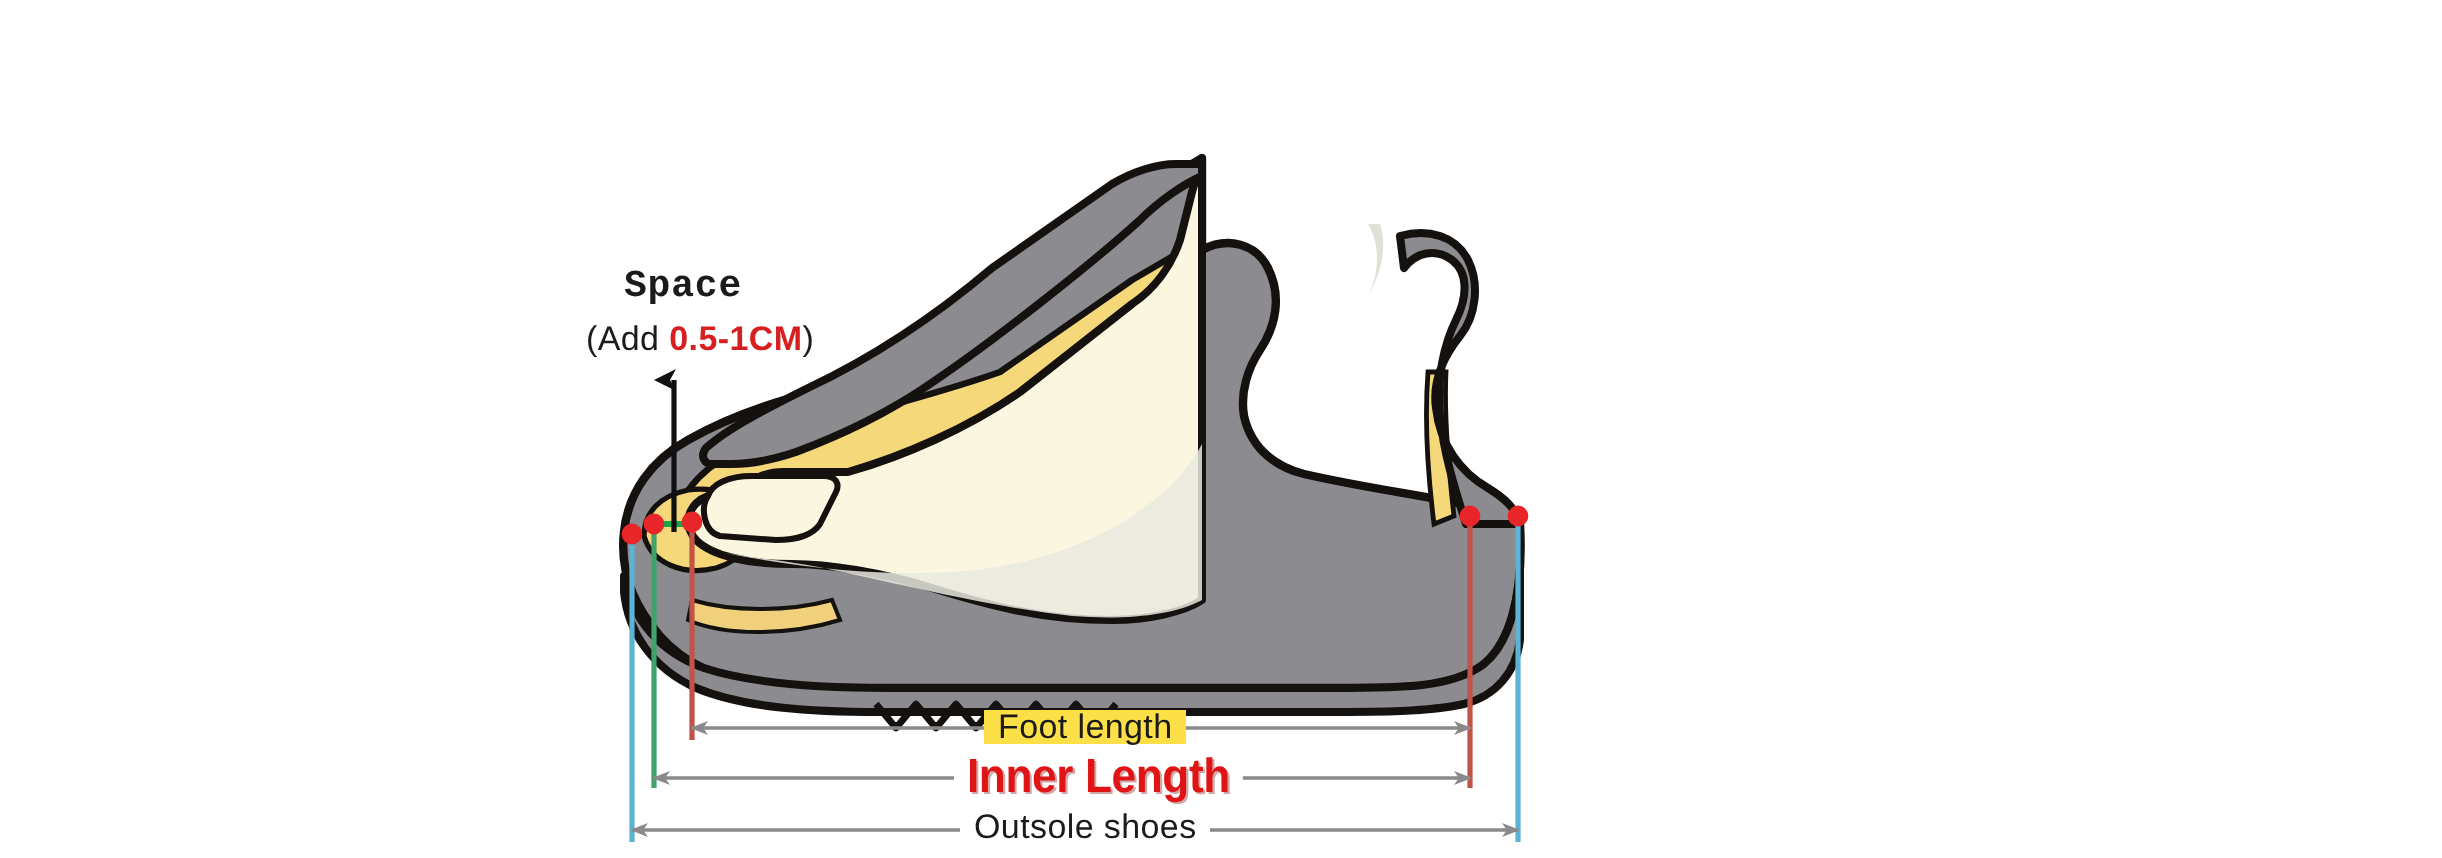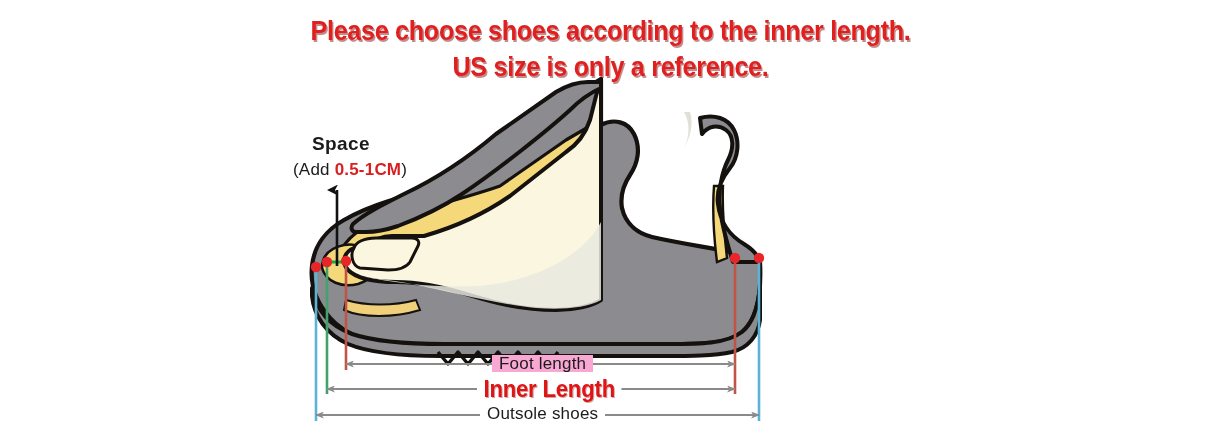--- a/index.html
+++ b/index.html
@@ -49,20 +49,21 @@
 
   
   #space-label {
     position: absolute;
     left: 312px;
     top: 134px;
     font-size: 19px;
     font-weight: bold;
     color: #1b1b1b;
     letter-spacing: 0.4px;
+    font-family: Liberation Mono, monospace;
   }
   #space-sub {
     position: absolute;
     left: 293px;
     top: 161px;
     font-size: 17px;
     color: #1b1b1b;
     letter-spacing: 0.2px;
   }
   #space-sub .red {
@@ -71,21 +72,21 @@
     text-align: right;
   }
 
   
   #foot-length-label {
     position: absolute;
     left: 492px;
     top: 355px;
     font-size: 17px;
     color: #1b1b1b;
-    background: #f9a8d4;
+    background: #fde047;
     padding: 0 7px;
     letter-spacing: 0.2px;
   }
   #inner-length-label {
     position: absolute;
     left: 477px;
     top: 377px;
     font-family: "Liberation Sans Narrow", "Liberation Sans", sans-serif;
     font-size: 24px;
     font-weight: bold;
@@ -282,24 +283,20 @@
     <g>
 
       <line x1="346" y1="364" x2="735" y2="364" stroke="#8a8a8a" stroke-width="1.8" marker-start="url(#dimArrowStart)" marker-end="url(#dimArrow)"></line>
 
       <line x1="327" y1="389" x2="735" y2="389" stroke="#8a8a8a" stroke-width="1.8" marker-start="url(#dimArrowStart)" marker-end="url(#dimArrow)"></line>
 
       <line x1="316" y1="415" x2="759" y2="415" stroke="#8a8a8a" stroke-width="1.8" marker-start="url(#dimArrowStart)" marker-end="url(#dimArrow)"></line>
     </g>
   </svg>
 
-  <div id="title-block">
-    <span class="title-line" id="title-line-1">Please choose shoes according to the inner length.</span>
-    <span class="title-line" id="title-line-2">US size is only a reference.</span>
-  </div>
 
   <div id="space-label" class="txt">Space</div>
   <div id="space-sub" class="txt">
     <span>(Add </span><span class="red">0.5-1CM</span><span>)</span>
   </div>
 
   <div id="foot-length-label" class="txt">Foot length</div>
   <div id="inner-length-label" class="txt">Inner Length</div>
   <div id="outsole-length-label" class="txt">Outsole shoes</div>
 

